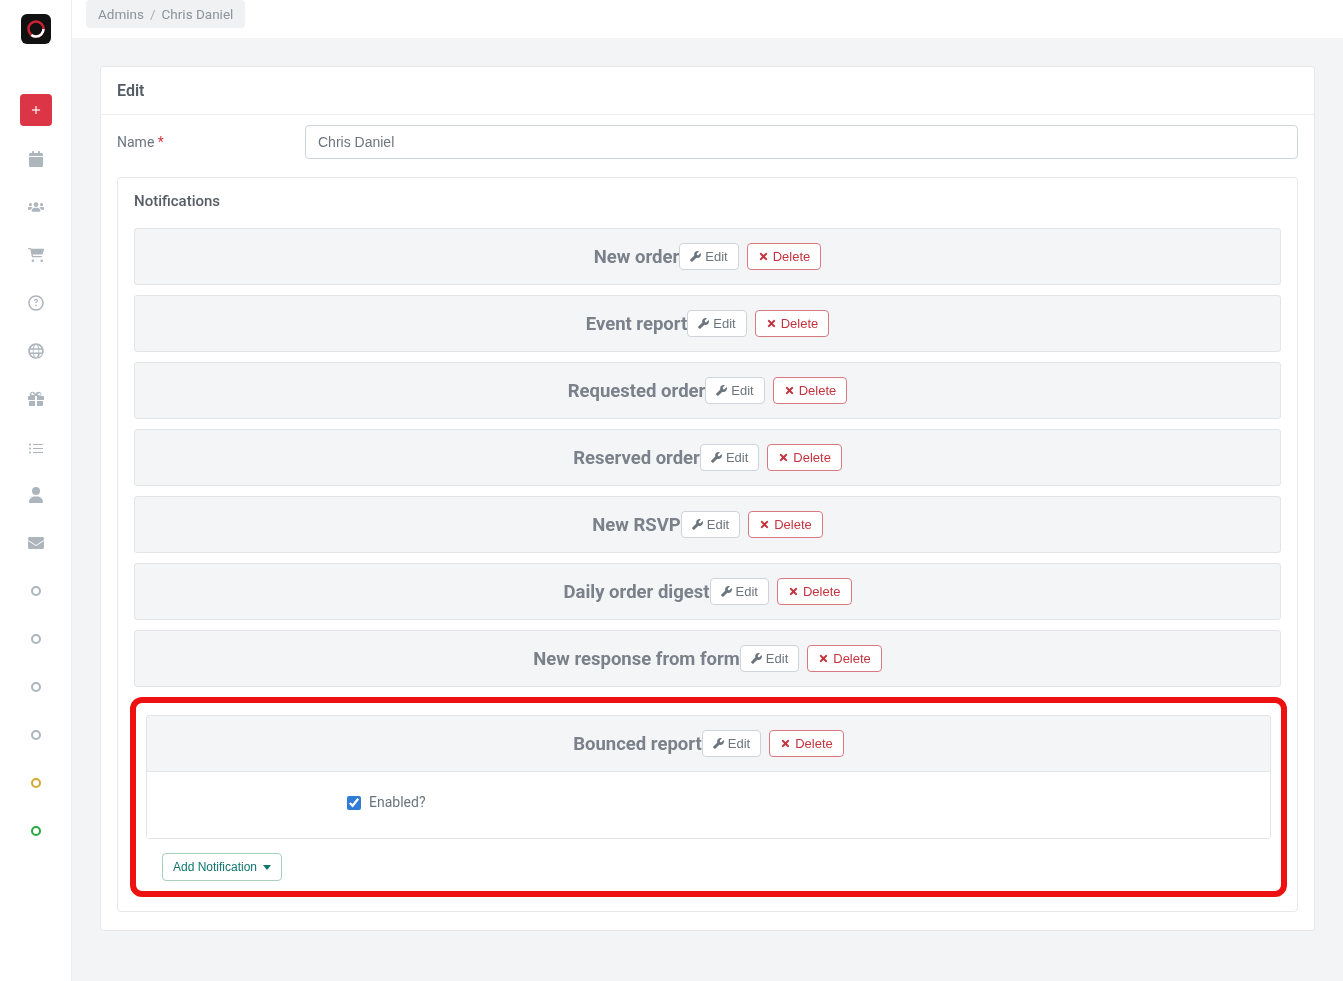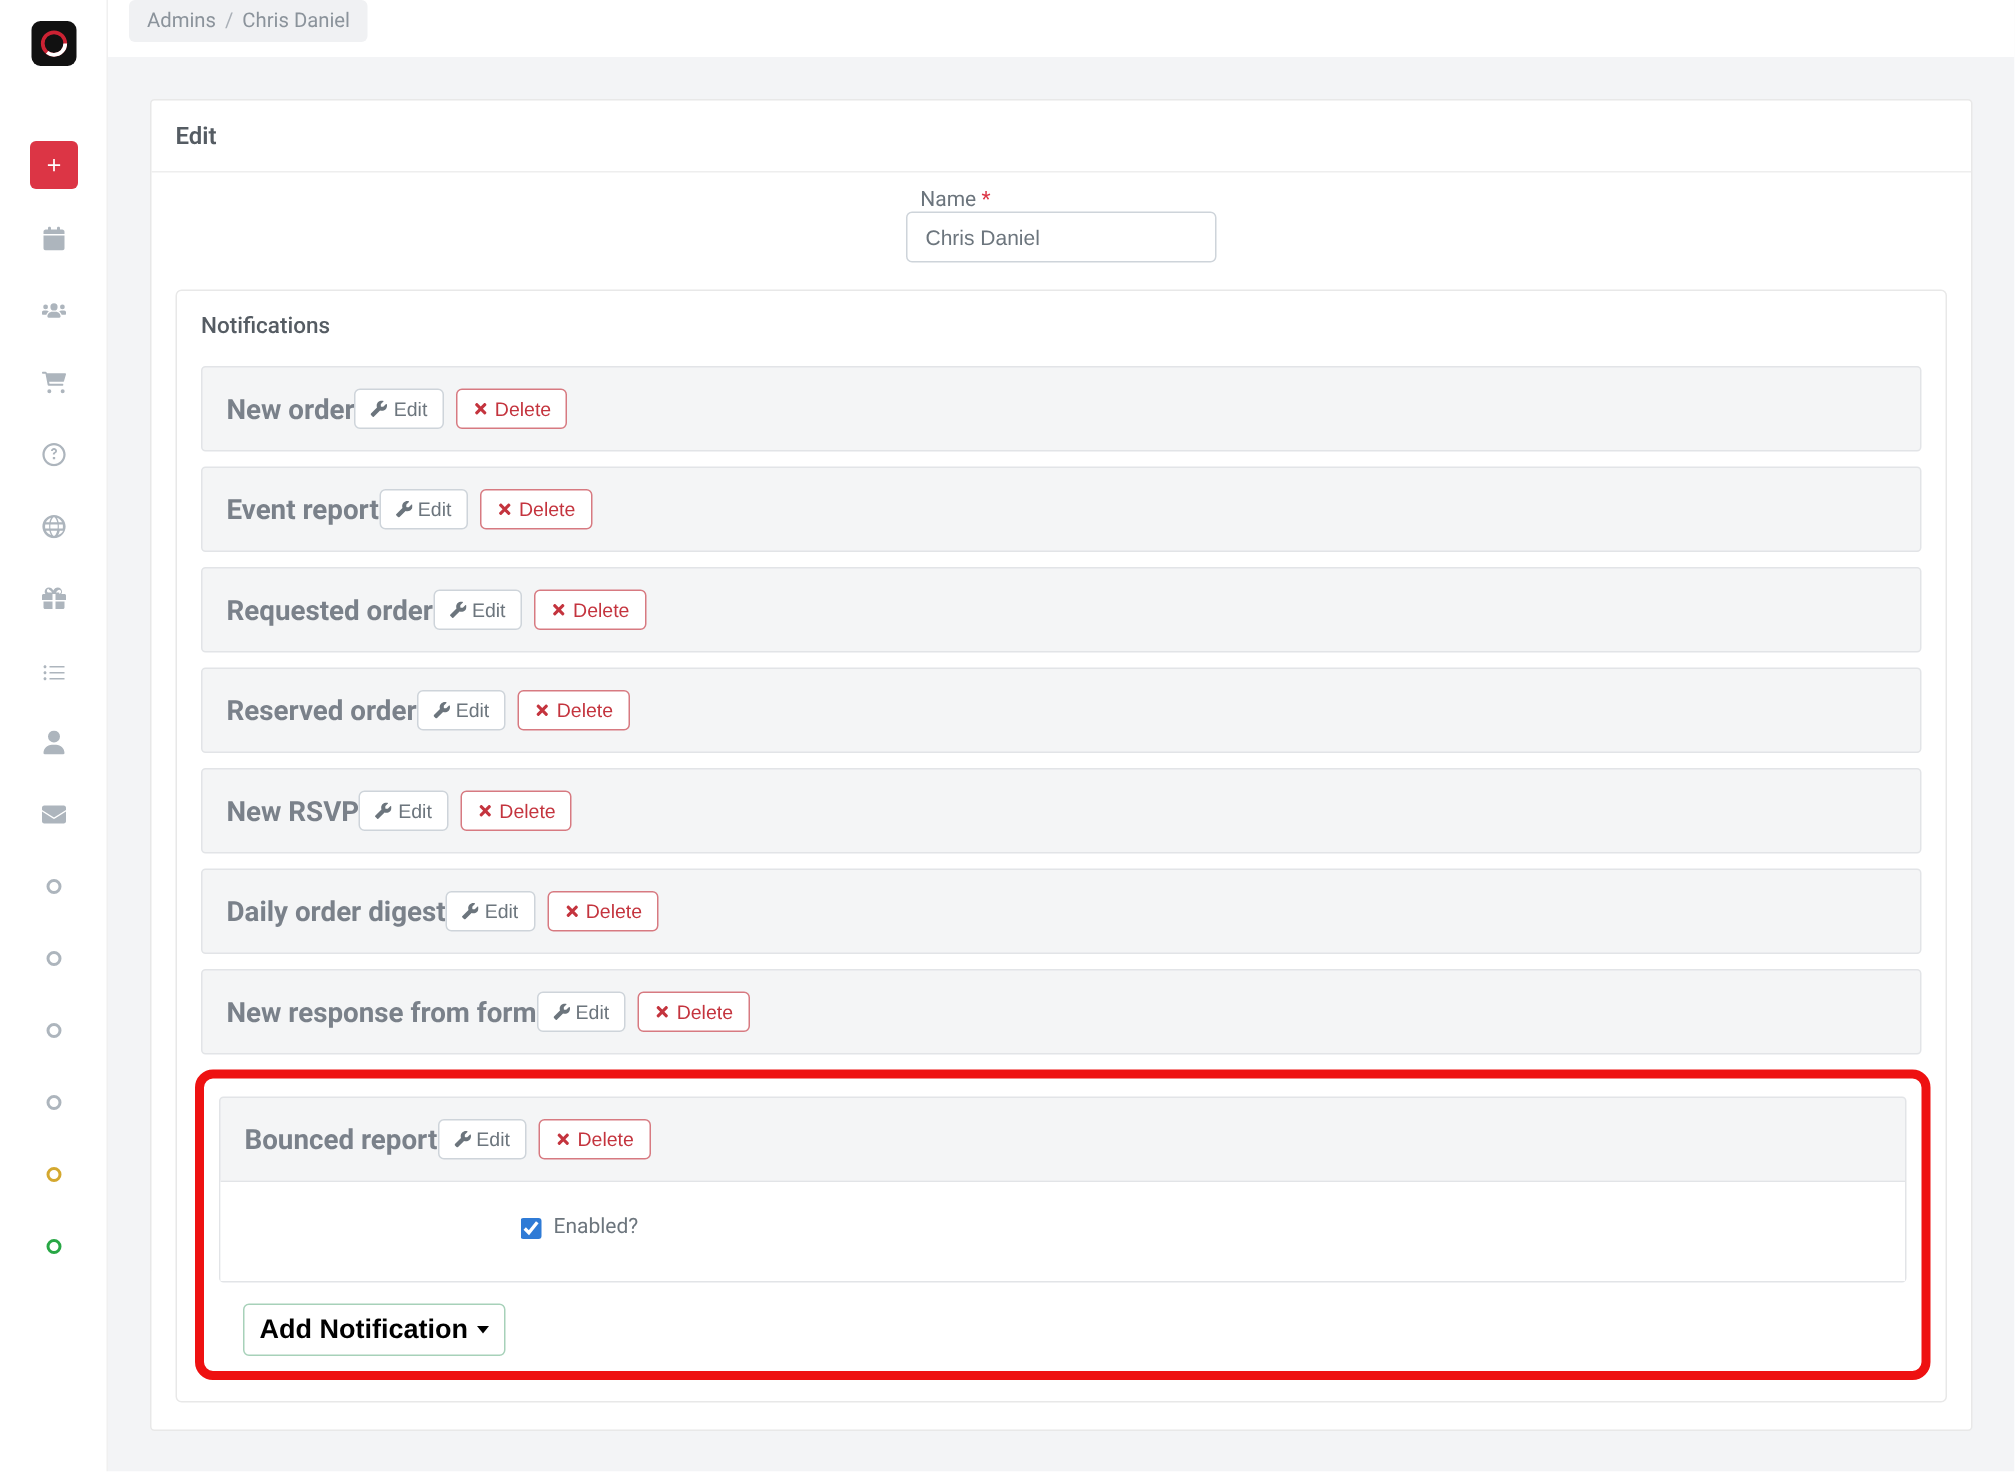--- a/index.html
+++ b/index.html
@@ -90,21 +90,20 @@
     padding: 14px 16px;
     border-bottom: 1px solid #eee;
     color: #555c63;
     font-weight: 600;
     font-size: 16px;
   }
   .form-row {
     display: flex;
     padding: 10px 16px;
     align-items: center;
-    flex-direction: column;
   }
   .form-label {
     width: 188px;
     font-size: 14px;
     color: #6c757d;
   }
   .req { color: #dc3545; }
   .form-input {
     flex: 1;
     padding: 8px 12px;
@@ -130,21 +129,21 @@
   .notif-list { padding: 8px 16px 0 16px; }
   .notif-item {
     background: #f4f5f6;
     border: 1px solid #e2e4e7;
     border-radius: 3px;
     margin-bottom: 10px;
   }
   .notif-header {
     display: flex;
     align-items: center;
-    justify-content: flex-start;
+    justify-content: center;
     padding: 14px 16px;
   }
   .notif-name {
     font-weight: 700;
     font-size: 18.5px;
     color: #7a818a;
   }
   .notif-actions {
     display: flex;
     gap: 8px;
@@ -182,26 +181,25 @@
   }
   .enabled-row input { accent-color: #2f7bd6; width: 14px; height: 14px; }
 
   .add-notif {
     margin: 4px 0 0 16px;
     display: inline-flex;
     align-items: center;
     gap: 6px;
     padding: 6px 10px;
     border: 1px solid #a7d1b9;
-    color: #000000;
-    border-radius: 4px;
-    font-size: 18px;
+    color: #0f766e;
+    border-radius: 4px;
+    font-size: 12px;
     background: #fff;
     cursor: pointer;
-    font-weight: bold;
   }
   .caret {
     width: 0; height: 0;
     border-left: 4px solid transparent;
     border-right: 4px solid transparent;
     border-top: 5px solid currentColor;
   }
   .highlight-box {
     border: 6px solid #e11;
     border-radius: 12px;

